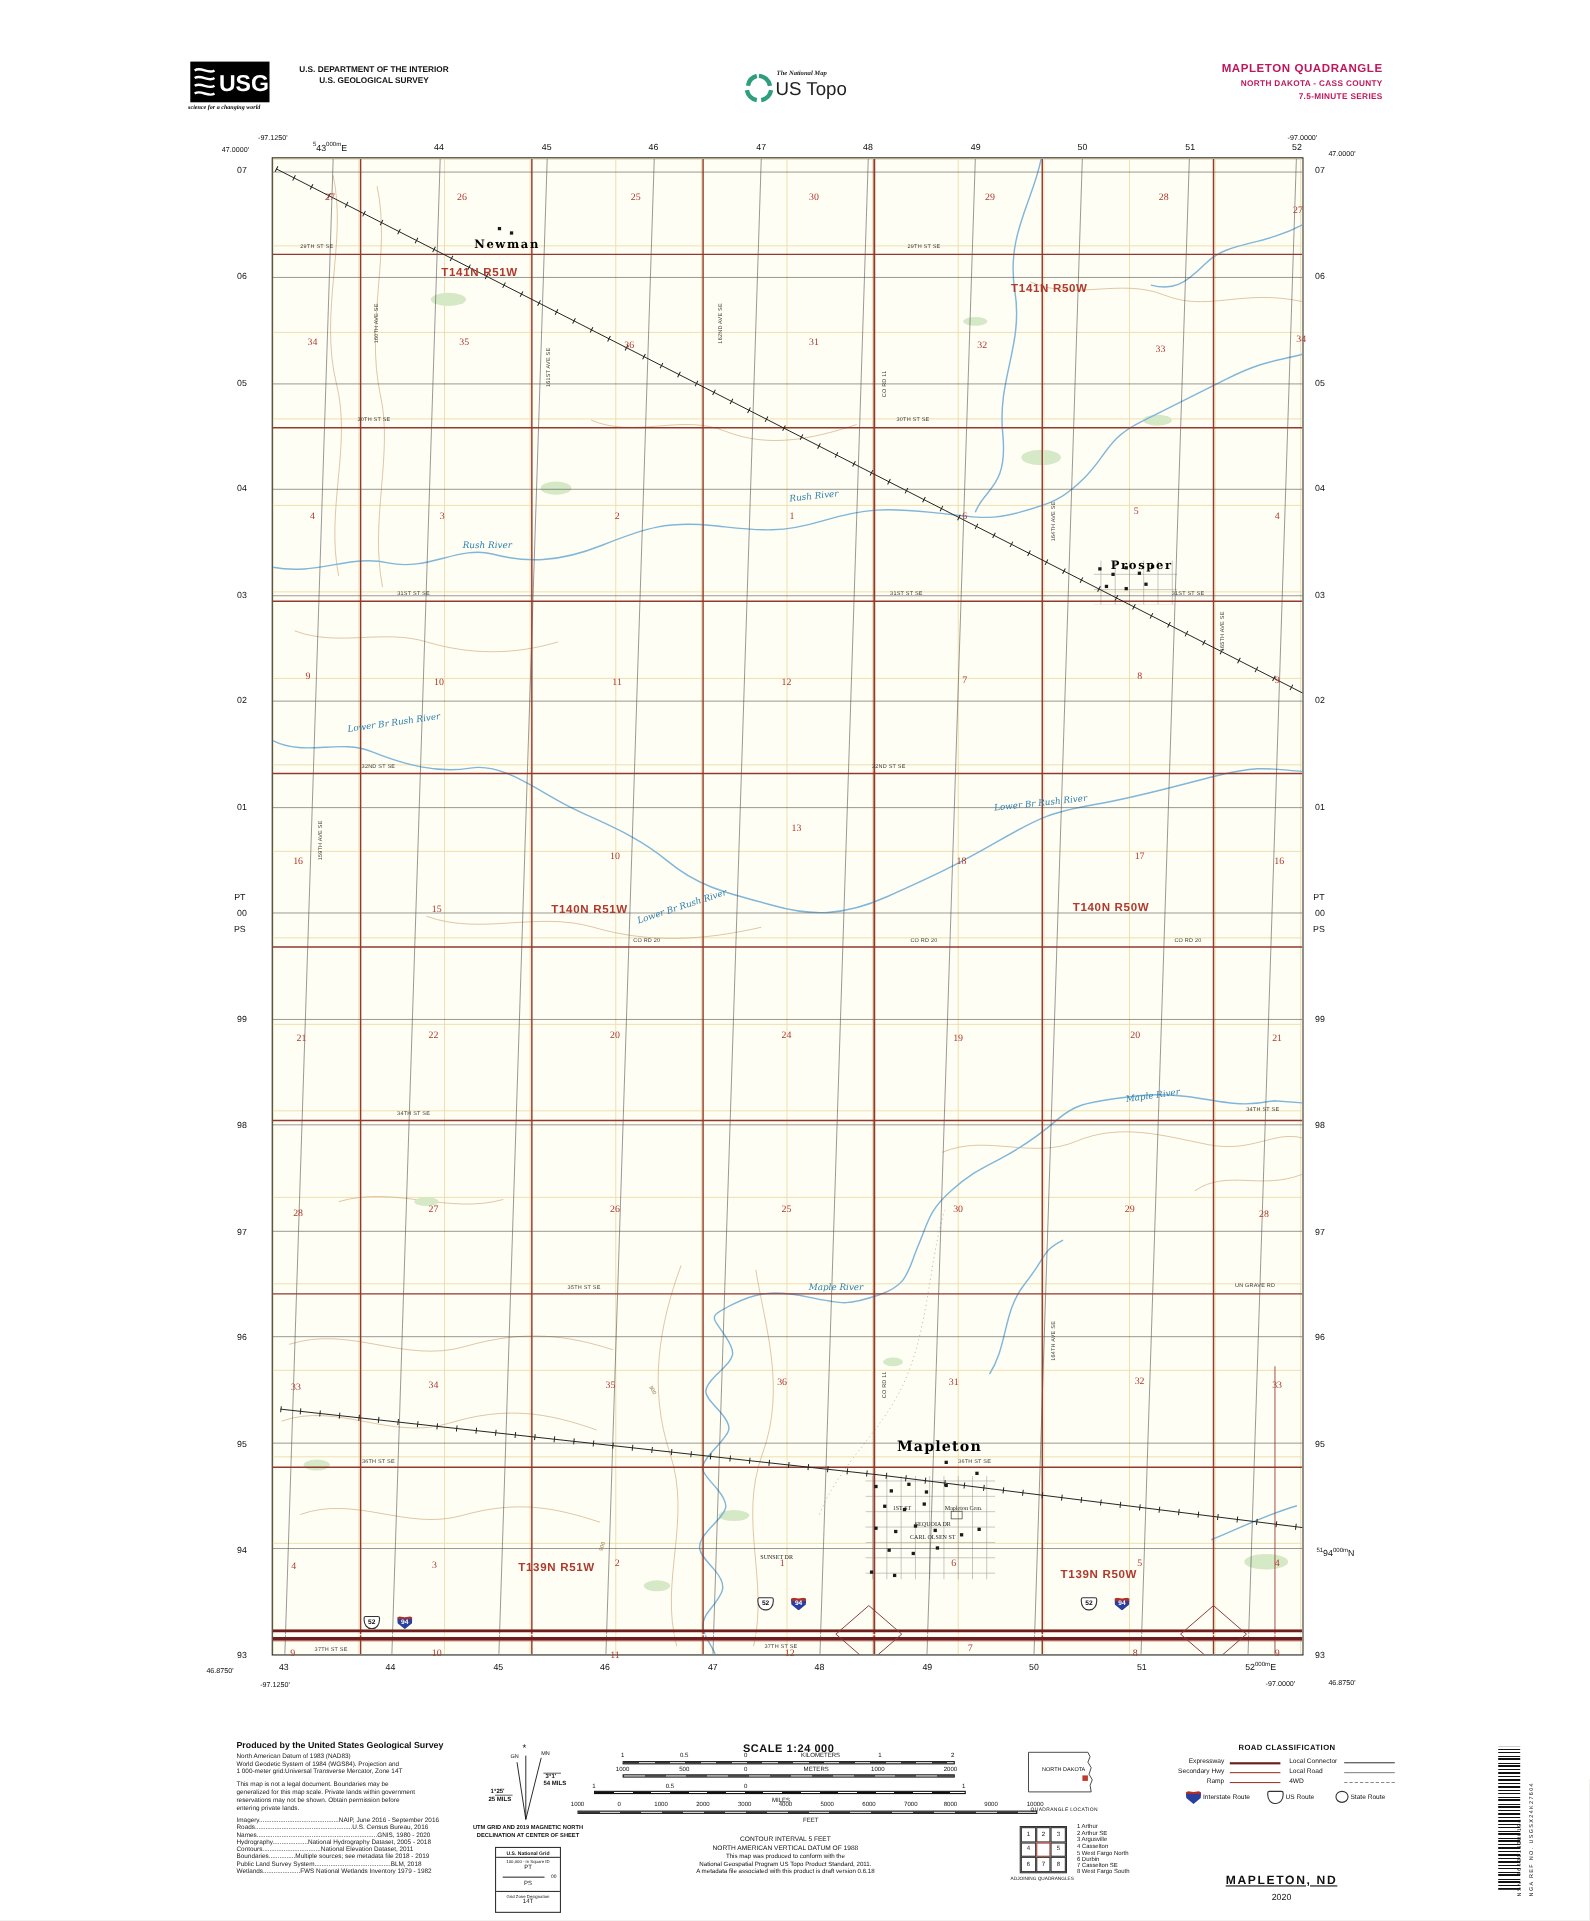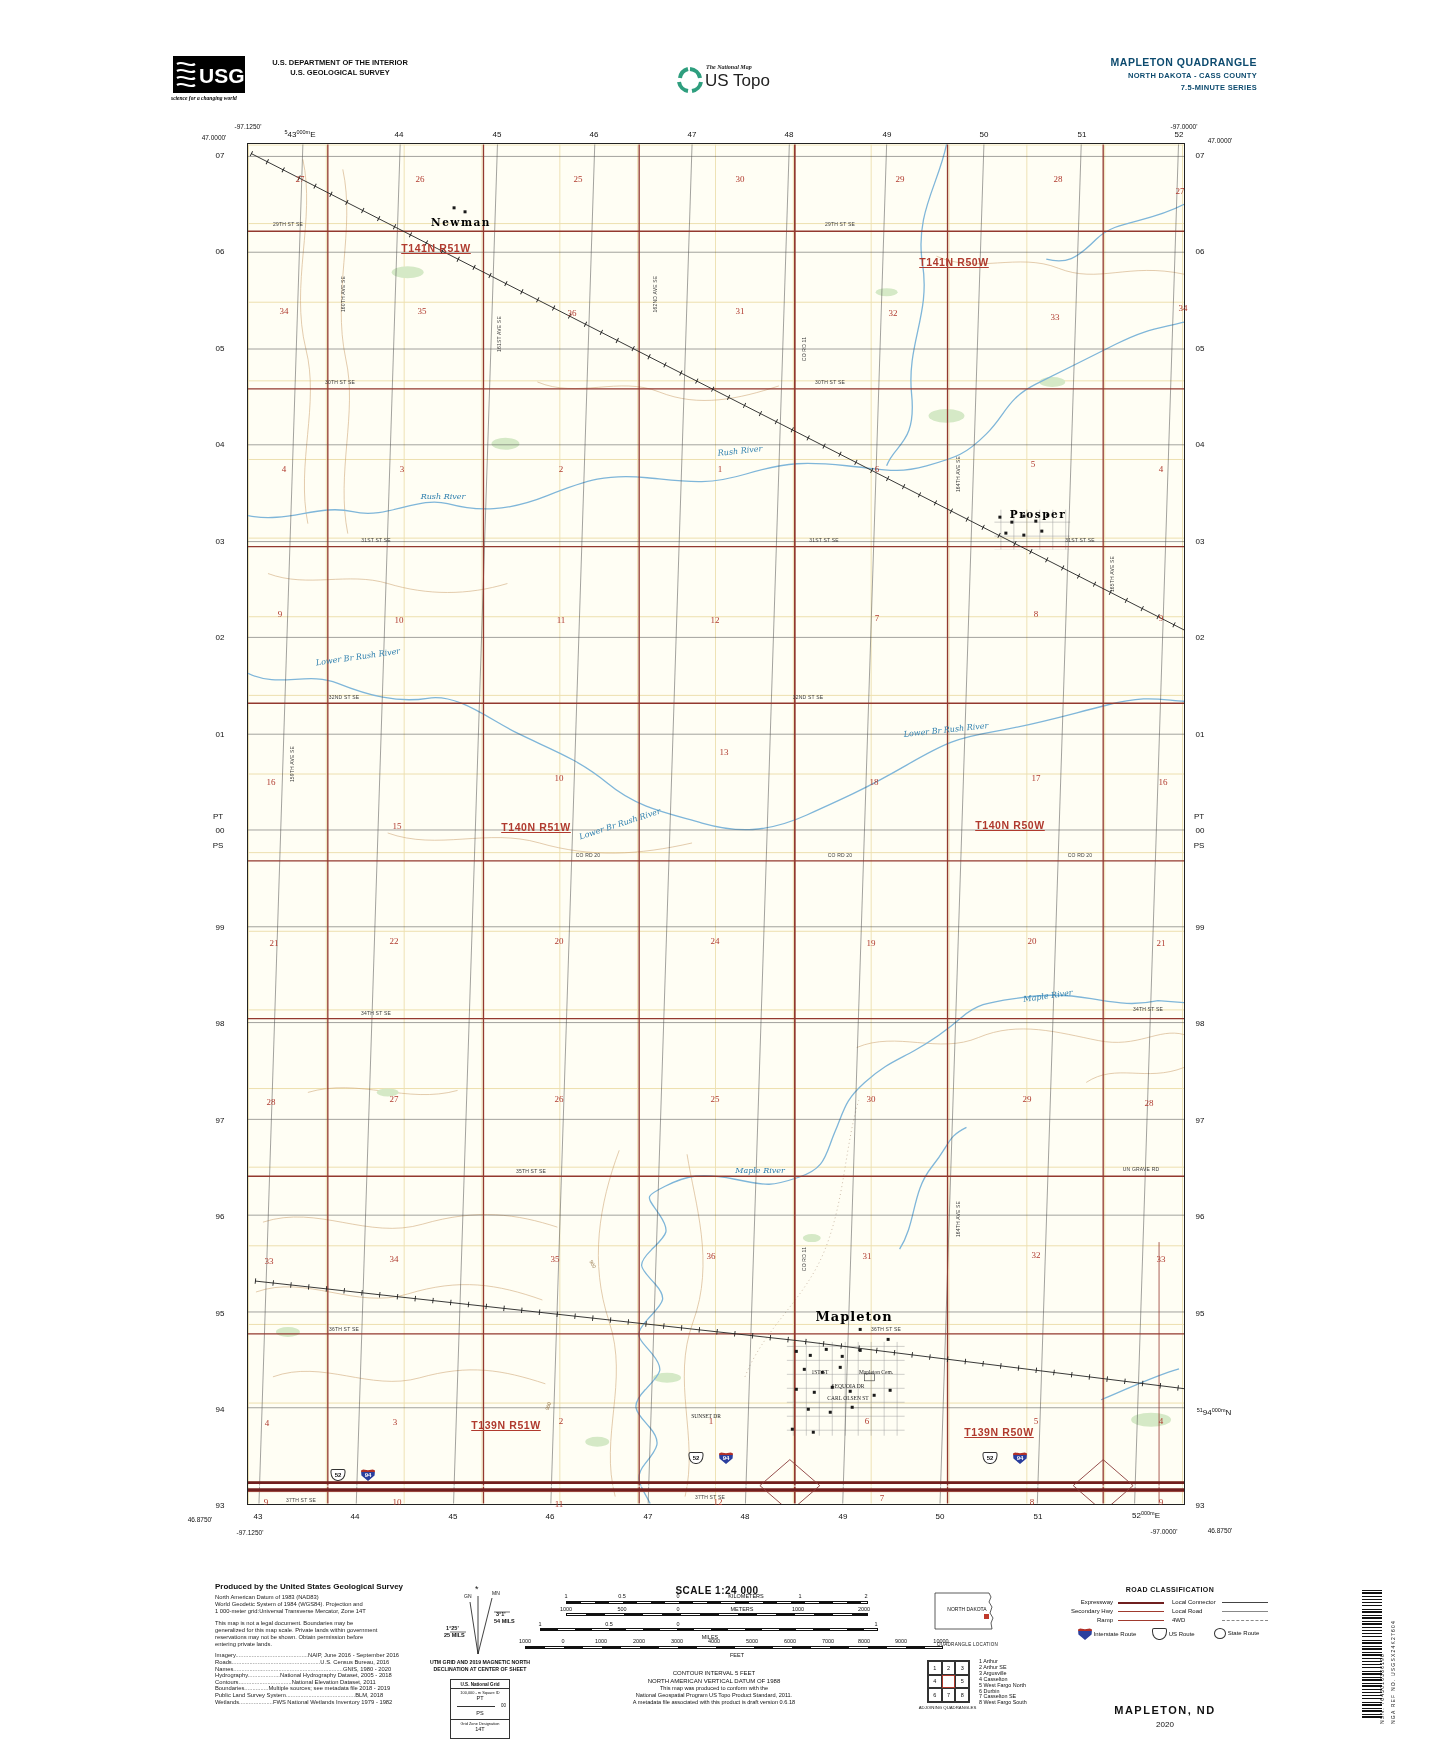--- a/index.html
+++ b/index.html
@@ -6,31 +6,31 @@
   #sheet{position:relative;width:1445px;height:1746px;background:#ffffff;font-family:"Liberation Sans",sans-serif;overflow:hidden;}
   [data-interactable]{cursor:default;}
   
   .hdr-logo{position:absolute;left:173px;top:56px;width:72px;height:37px;background:#000;}
   .hdr-logo svg{position:absolute;left:0;top:0;}
   .hdr-tag{position:absolute;left:171px;top:95px;width:110px;font:italic bold 5.5px "Liberation Serif",serif;color:#000;}
   .hdr-dept{position:absolute;left:255px;top:58px;width:170px;text-align:center;font-weight:bold;font-size:7.5px;line-height:10px;color:#111;}
   .natmap{position:absolute;left:676px;top:62px;width:120px;height:36px;}
   .natmap .nm-line1{position:absolute;left:30px;top:2px;font:italic bold 6px "Liberation Serif",serif;color:#222;}
   .natmap .nm-line2{position:absolute;left:29px;top:9px;font-size:17px;color:#222;letter-spacing:0px;}
-  .hdr-quad{position:absolute;left:1035px;top:56px;width:222px;text-align:right;color:#0c4a6e;}
+  .hdr-quad{position:absolute;left:1035px;top:56px;width:222px;text-align:right;color:#be185d;}
   .hdr-quad .q1{font-weight:bold;font-size:10.5px;letter-spacing:.5px;}
   .hdr-quad .q2,.hdr-quad .q3{font-weight:bold;font-size:7.5px;margin-top:3px;letter-spacing:.3px;}
   
   #map-frame{position:absolute;left:247px;top:143px;width:938px;height:1362px;border:1px solid #222;box-sizing:border-box;background:#fffef4;}
   #map-art{position:absolute;left:0;top:0;}
   #map-labels{position:absolute;left:0;top:0;width:100%;height:100%;}
   .ml{position:absolute;transform:translate(-50%,-50%);white-space:nowrap;}
   .town{font:bold 10.5px "DejaVu Serif",serif;letter-spacing:1.5px;color:#000;}
   .townb{font:bold 13px "DejaVu Serif",serif;letter-spacing:1px;color:#000;}
-  .twp{font:bold 10.5px "Liberation Sans",sans-serif;color:#b03a2e;letter-spacing:.6px;text-decoration:underline;}
+  .twp{font:bold 10.5px "Liberation Sans",sans-serif;color:#b03a2e;letter-spacing:.6px;}
   .sec{font:9px "Liberation Serif",serif;color:#b03a2e;}
   .riv{font:italic 8px "DejaVu Serif",serif;color:#2e7fae;}
   .rd{font:5px "Liberation Sans",sans-serif;color:#3a3a3a;letter-spacing:.2px;}
   .rdv{font:5px "Liberation Sans",sans-serif;color:#3a3a3a;letter-spacing:.2px;}
   .cem{font:5.5px "Liberation Serif",serif;color:#222;}
   .cont{font:5px "Liberation Sans",sans-serif;color:#9a7b4f;}
   .shus{font:bold 6px "Liberation Sans",sans-serif;background:#fff;border:1px solid #333;border-radius:2px 2px 45% 45%/2px 2px 70% 70%;width:13px;height:10px;line-height:10px;text-align:center;color:#111;}
   .shint{font:bold 6px "Liberation Sans",sans-serif;width:14px;height:12px;line-height:13px;text-align:center;color:#fff;background:linear-gradient(#b03028 0 3px,#2b3f9e 3px);clip-path:polygon(0 12%,15% 4%,50% 10%,85% 4%,100% 12%,97% 55%,50% 100%,3% 55%);}
   
   .pl{position:absolute;transform:translate(-50%,-50%);white-space:nowrap;}
@@ -79,21 +79,21 @@
   .rc-line{position:absolute;width:46px;top:3px;}
   .l-exp{border-top:2.5px solid #6f1f1f;}
   .l-sec{border-top:1.5px solid #a03a2e;}
   .l-ramp{border-top:1px solid #a03a2e;}
   .l-con{border-top:1.4px solid #444;}
   .l-loc{border-top:1px solid #888;}
   .l-4wd{border-top:1px dashed #888;}
   .rc-sh{position:absolute;top:1628px;font-size:6px;color:#111;}
   .state-circ{display:inline-block;width:10px;height:9px;border:1px solid #333;border-radius:50%;vertical-align:middle;background:#fff;}
   .maptitle{position:absolute;left:1065px;top:1704px;width:200px;text-align:center;color:#111;}
-  .maptitle .m1{font-weight:bold;font-size:11px;letter-spacing:1.5px;}
+  .maptitle .m1{font-weight:bold;font-size:11px;letter-spacing:1.5px;text-decoration:underline;}
   .maptitle .m2{font-size:8px;margin-top:4px;}
   .barcode{position:absolute;left:1362px;top:1588px;width:20px;height:130px;background:repeating-linear-gradient(0deg,#111 0 1.6px,#fff 1.6px 3.1px,#111 3.1px 4px,#fff 4px 6.2px);}
   .bc-txt{position:absolute;font-size:5px;letter-spacing:1.2px;color:#111;white-space:nowrap;transform:rotate(-90deg);transform-origin:left bottom;}
   .bc1{left:1385px;top:1718px;}
   .bc2{left:1396px;top:1718px;}
 </style>
 </head>
 <body>
 
 <div id="sheet" data-interactable="false">

